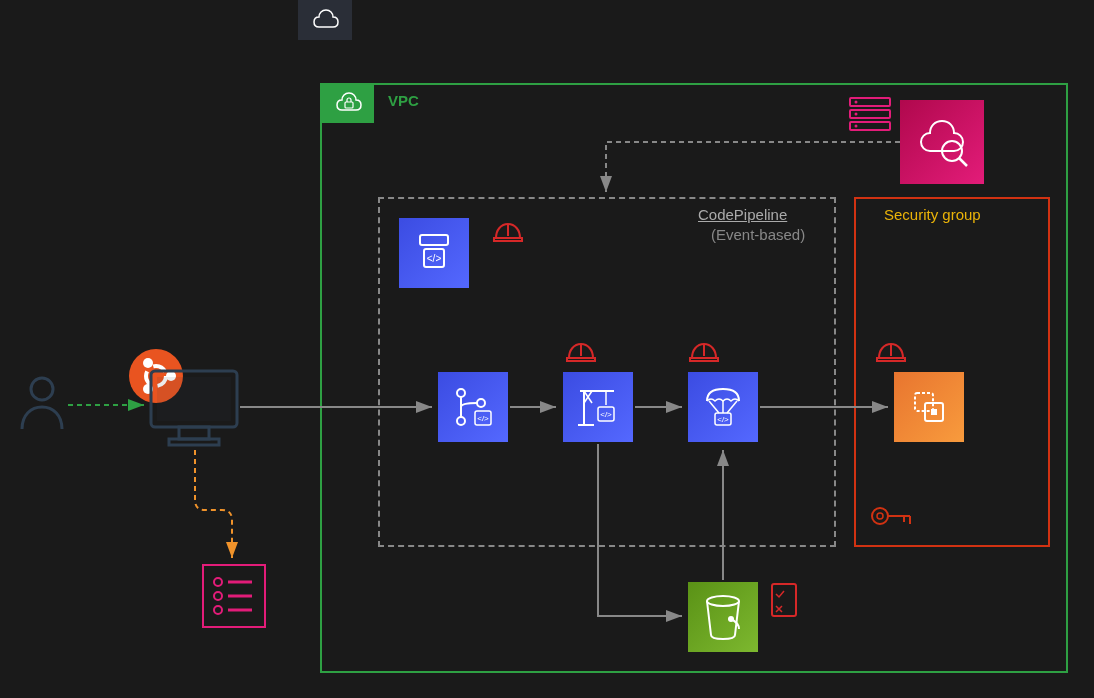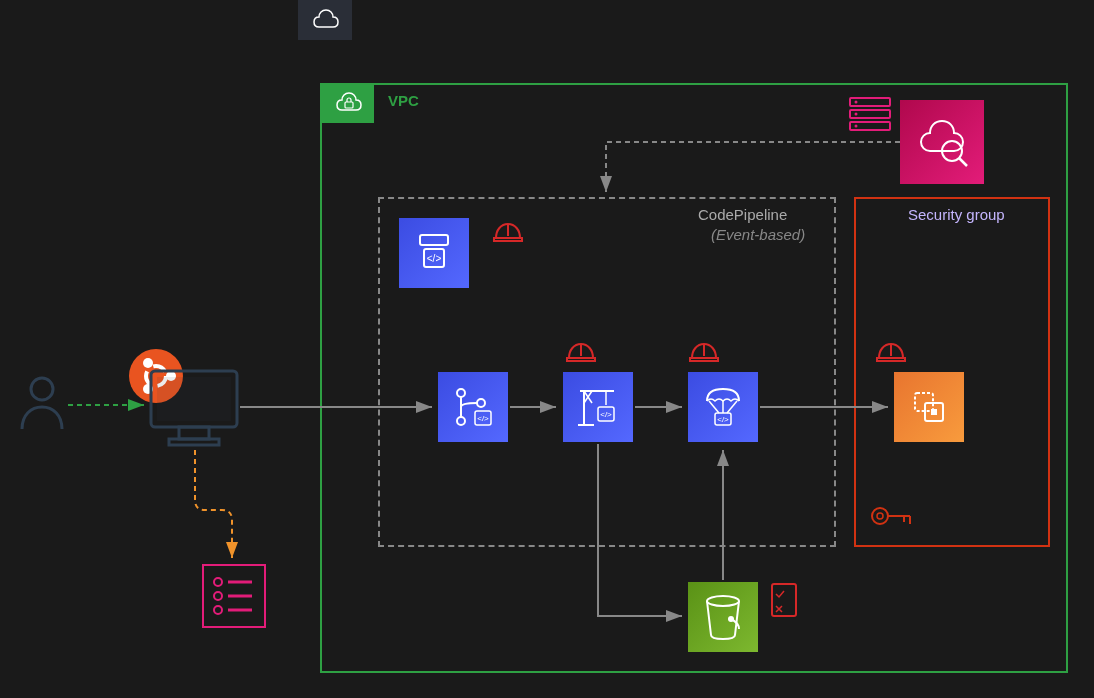--- a/index.html
+++ b/index.html
@@ -32,25 +32,25 @@
 <div class="box vpc-badge" style="left:320px; top:83px;">
   <svg width="34" height="24" viewBox="0 0 34 24">
     <path d="M26 9c0-4-3-7-7-7s-7 3-7 7c-3 0-5 2-5 5s2 5 5 5h14c3 0 5-2 5-5s-2-5-5-5z" fill="none" stroke="#fff" stroke-width="1.5"></path>
     <rect x="15" y="11" width="8" height="6" rx="1" fill="none" stroke="#fff" stroke-width="1.2"></rect>
     <path d="M17 11v-2a2 2 0 014 0v2" fill="none" stroke="#fff" stroke-width="1.2"></path>
   </svg>
 </div>
 <div class="box label" style="left:388px; top:92px; color:#2ea043;font-weight:bold;">VPC</div>
 
 <div class="box pipeline-border" style="left:378px; top:197px; width:458px; height:350px;"></div>
-<div class="box label" style="left:698px; top:206px; color:#aaa; text-align:right;">CodePipeline</div>
-<div class="box label" style="left:711px; top:226px; color:#888; text-align:right;font-style:italic;">(Event-based)</div>
+<div class="box label" style="left:698px; top:206px; color:#aaa; text-align:right;text-decoration:underline;">CodePipeline</div>
+<div class="box label" style="left:711px; top:226px; color:#888; text-align:right;">(Event-based)</div>
 
 <div class="box security-border" style="left:854px; top:197px; width:196px; height:350px;"></div>
-<div class="box label" style="left:908px; top:206px; color:#c4b5fd;">Security group</div>
+<div class="box label" style="left:884px; top:206px; color:#eab308;">Security group</div>
 
 <div class="box" style="left:18px; top:375px;">
   <svg width="48" height="56" viewBox="0 0 48 56">
     <circle cx="24" cy="14" r="11" fill="none" stroke="#2d3e50" stroke-width="3"></circle>
     <path d="M4 54c0-14 9-22 20-22s20 8 20 22" fill="none" stroke="#2d3e50" stroke-width="3"></path>
   </svg>
 </div>
 
 <div class="box" style="left:129px; top:349px;">
   <svg width="54" height="54" viewBox="0 0 54 54">

